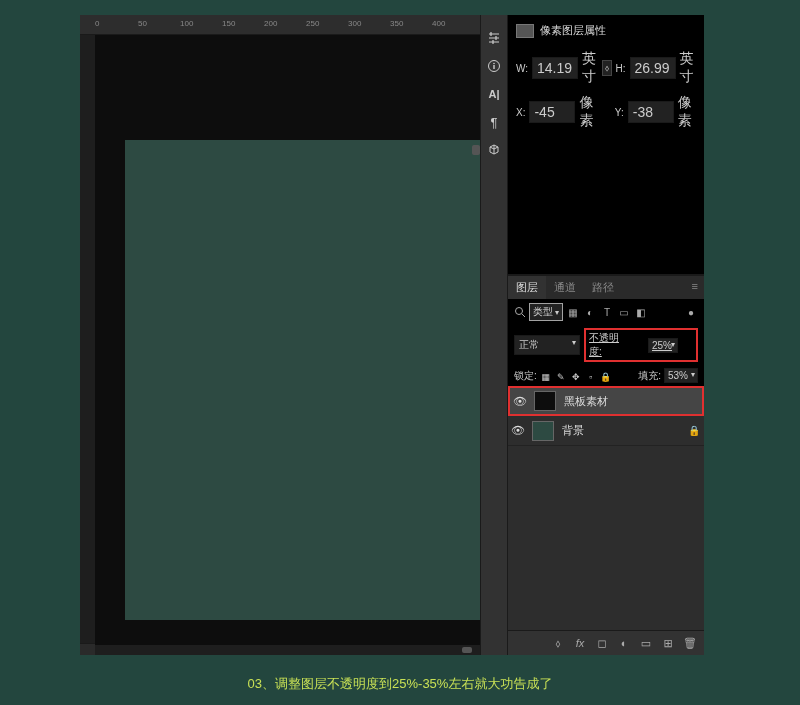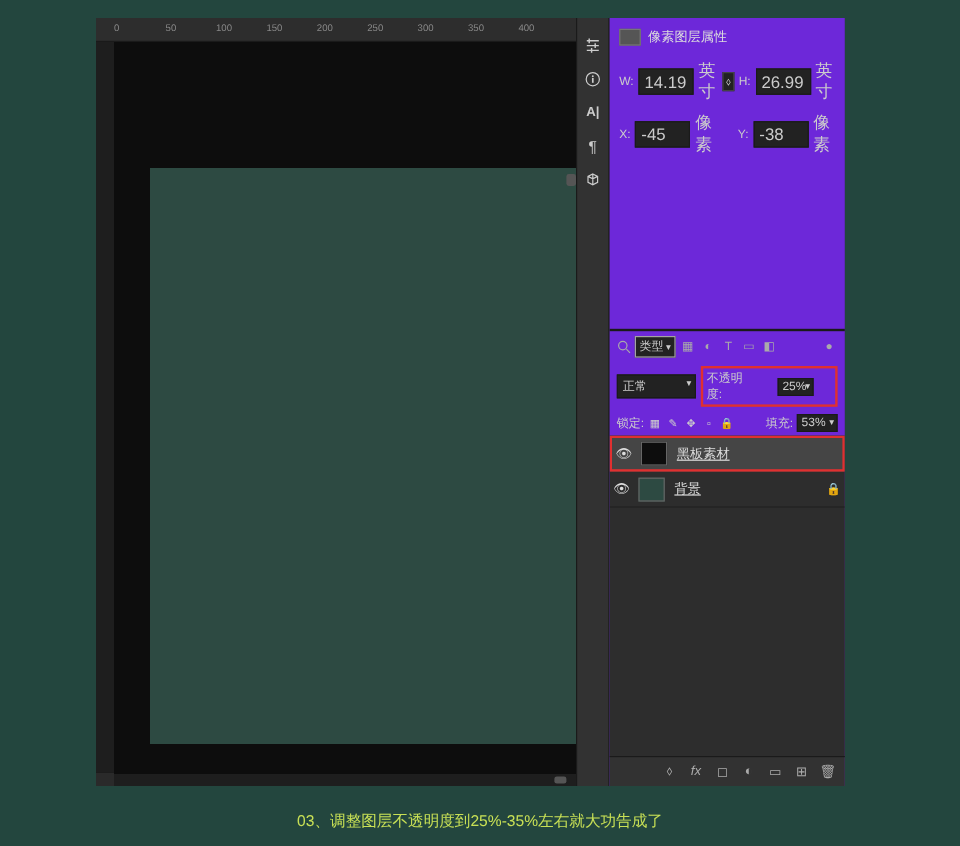--- a/index.html
+++ b/index.html
@@ -12,21 +12,21 @@
 .ruler-h span { position: absolute; top: 4px; }
 .canvas-black { position: absolute; top: 20px; left: 15px; width: 385px; height: 610px; background: #0d0d0d; }
 .canvas-green { position: absolute; top: 125px; left: 45px; width: 355px; height: 480px; background: #2d4a42; }
 .scrollbar-v { position: absolute; right: 0; top: 130px; width: 8px; height: 10px; background: #555; border-radius: 2px; }
 .scrollbar-h { position: absolute; bottom: 2px; right: 8px; width: 10px; height: 6px; background: #555; border-radius: 2px; }
 .canvas-corner { position: absolute; bottom: 0; left: 0; width: 15px; height: 12px; background: #2a2a2a; border-top: 1px solid #1a1a1a; }
 
 .toolstrip { width: 28px; background: #323232; border-left: 1px solid #1a1a1a; border-right: 1px solid #1a1a1a; padding-top: 8px; }
 .toolstrip .ticon { width: 24px; height: 26px; margin: 2px auto; display: flex; align-items: center; justify-content: center; color: #ccc; font-size: 13px; cursor: pointer; }
 
-.panels { width: 196px; background: #6d28d9; display: flex; flex-direction: column; }
+.panels { width: 196px; background: #000000; display: flex; flex-direction: column; }
 
 .props-panel { padding: 8px; border-bottom: 1px solid #1a1a1a; height: 260px; }
 .props-head { display: flex; align-items: center; gap: 6px; color: #ddd; font-size: 11px; margin-bottom: 12px; }
 .props-head .thumb { width: 18px; height: 14px; background: #555; border: 1px solid #777; }
 .props-row { display: flex; align-items: center; gap: 4px; margin-bottom: 8px; font-size: 10px; color: #ccc; }
 .props-row label { width: 12px; text-align: right; }
 .props-row .valbox { background: #222; border: 1px solid #1a1a1a; padding: 2px 4px; min-width: 46px; font-size: 14px; }
 .props-row .unit { font-size: 14px; }
 .link-chain { background: #222; border: 1px solid #444; width: 14px; height: 16px; display: flex; align-items: center; justify-content: center; font-size: 9px; }
 
@@ -37,38 +37,38 @@
 .tabs .menu-icon { margin-left: auto; padding: 4px 6px; color: #888; cursor: pointer; }
 
 .filter-row { display: flex; align-items: center; gap: 3px; padding: 4px 6px; font-size: 10px; color: #ccc; }
 .filter-row .sel { background: #222; border: 1px solid #a3a3a3; padding: 1px 3px; display: flex; align-items: center; gap: 2px; }
 .filter-row .sel::after { content: "▾"; font-size: 8px; }
 .filter-row .micon { width: 14px; height: 14px; display: flex; align-items: center; justify-content: center; font-size: 10px; color: #aaa; cursor: pointer; }
 
 .blend-row { display: flex; align-items: center; gap: 4px; padding: 3px 6px; font-size: 10px; color: #ccc; }
 .blend-row .sel { background: #222; border: 1px solid #1a1a1a; padding: 2px 6px 2px 4px; min-width: 66px; position: relative; }
 .blend-row .sel::after { content: "▾"; font-size: 8px; position: absolute; right: 3px; }
-.opacity-box { display: flex; align-items: center; gap: 2px; border: 2px solid #e03030; padding: 1px 18px 1px 3px; }
+.opacity-box { display: flex; align-items: center; gap: 2px; border: 2px solid #e03030; padding: 1px 18px 1px 3px; text-decoration: underline; }
 .opacity-box .pct { background: #222; border: 1px solid #1a1a1a; padding: 1px 3px; min-width: 30px; position: relative; margin-left: 26px; }
 .opacity-box .pct::after { content: "▾"; font-size: 8px; position: absolute; right: 2px; }
 
-.lock-row { display: flex; align-items: center; gap: 3px; padding: 3px 6px; font-size: 10px; color: #ccc; }
+.lock-row { display: flex; align-items: flex-end; gap: 3px; padding: 3px 6px; font-size: 10px; color: #ccc; }
 .lock-row .licon { width: 12px; height: 12px; display: flex; align-items: center; justify-content: center; font-size: 9px; }
 .lock-row .fill-label { margin-left: auto; }
 .lock-row .pct { background: #222; border: 1px solid #1a1a1a; padding: 1px 3px; min-width: 34px; position: relative; }
 .lock-row .pct::after { content: "▾"; font-size: 8px; position: absolute; right: 2px; }
 
 .layer-list { flex: 1; background: #2d2d2d; overflow: hidden; }
 .layer { display: flex; align-items: center; height: 30px; border-bottom: 1px solid #222; font-size: 11px; color: #ddd; }
 .layer.sel { background: #454545; border: 2px solid #e03030; }
 .layer .eye { width: 20px; text-align: center; font-size: 11px; cursor: pointer; }
 .layer .thumb { width: 22px; height: 20px; margin: 0 4px; border: 1px solid #666; }
 .layer .thumb.dark { background: #0d0d0d; }
 .layer .thumb.green { background: #2d4a42; }
-.layer .name { flex: 1; padding-left: 4px; text-decoration: underline; }
+.layer .name { flex: 1; padding-left: 4px; }
 .layer .lockico { width: 18px; text-align: center; font-size: 10px; }
 
 .layer-toolbar { display: flex; align-items: center; justify-content: flex-end; gap: 6px; padding: 4px 6px; border-top: 1px solid #1a1a1a; background: #323232; }
 .layer-toolbar .btn { width: 16px; height: 16px; display: flex; align-items: center; justify-content: center; color: #aaa; font-size: 11px; cursor: pointer; }
 
 .caption { position: absolute; bottom: 12px; left: 0; width: 100%; text-align: center; color: #c8e055; font-size: 13px; }
 
 svg { display: block; }
 </style>
 </head>
@@ -138,20 +138,26 @@
         <div class="valbox">-45</div>
         <span class="unit">像素</span>
         <span style="width:14px"></span>
         <label>Y:</label>
         <div class="valbox">-38</div>
         <span class="unit">像素</span>
       </div>
     </div>
 
     <div class="layers-panel">
+      <div class="tabs">
+        <div class="tab active">图层</div>
+        <div class="tab">通道</div>
+        <div class="tab">路径</div>
+        <div class="menu-icon">≡</div>
+      </div>
 
       <div class="filter-row">
         <svg width="12" height="12" viewBox="0 0 12 12">
             <circle cx="5" cy="5" r="3.5" stroke="#aaa" fill="none"></circle>
             <line x1="8" y1="8" x2="11" y2="11" stroke="#aaa"></line>
           </svg>
         <div class="sel">
             <span>类型</span>
           </div>
         <div class="micon">▦</div>

